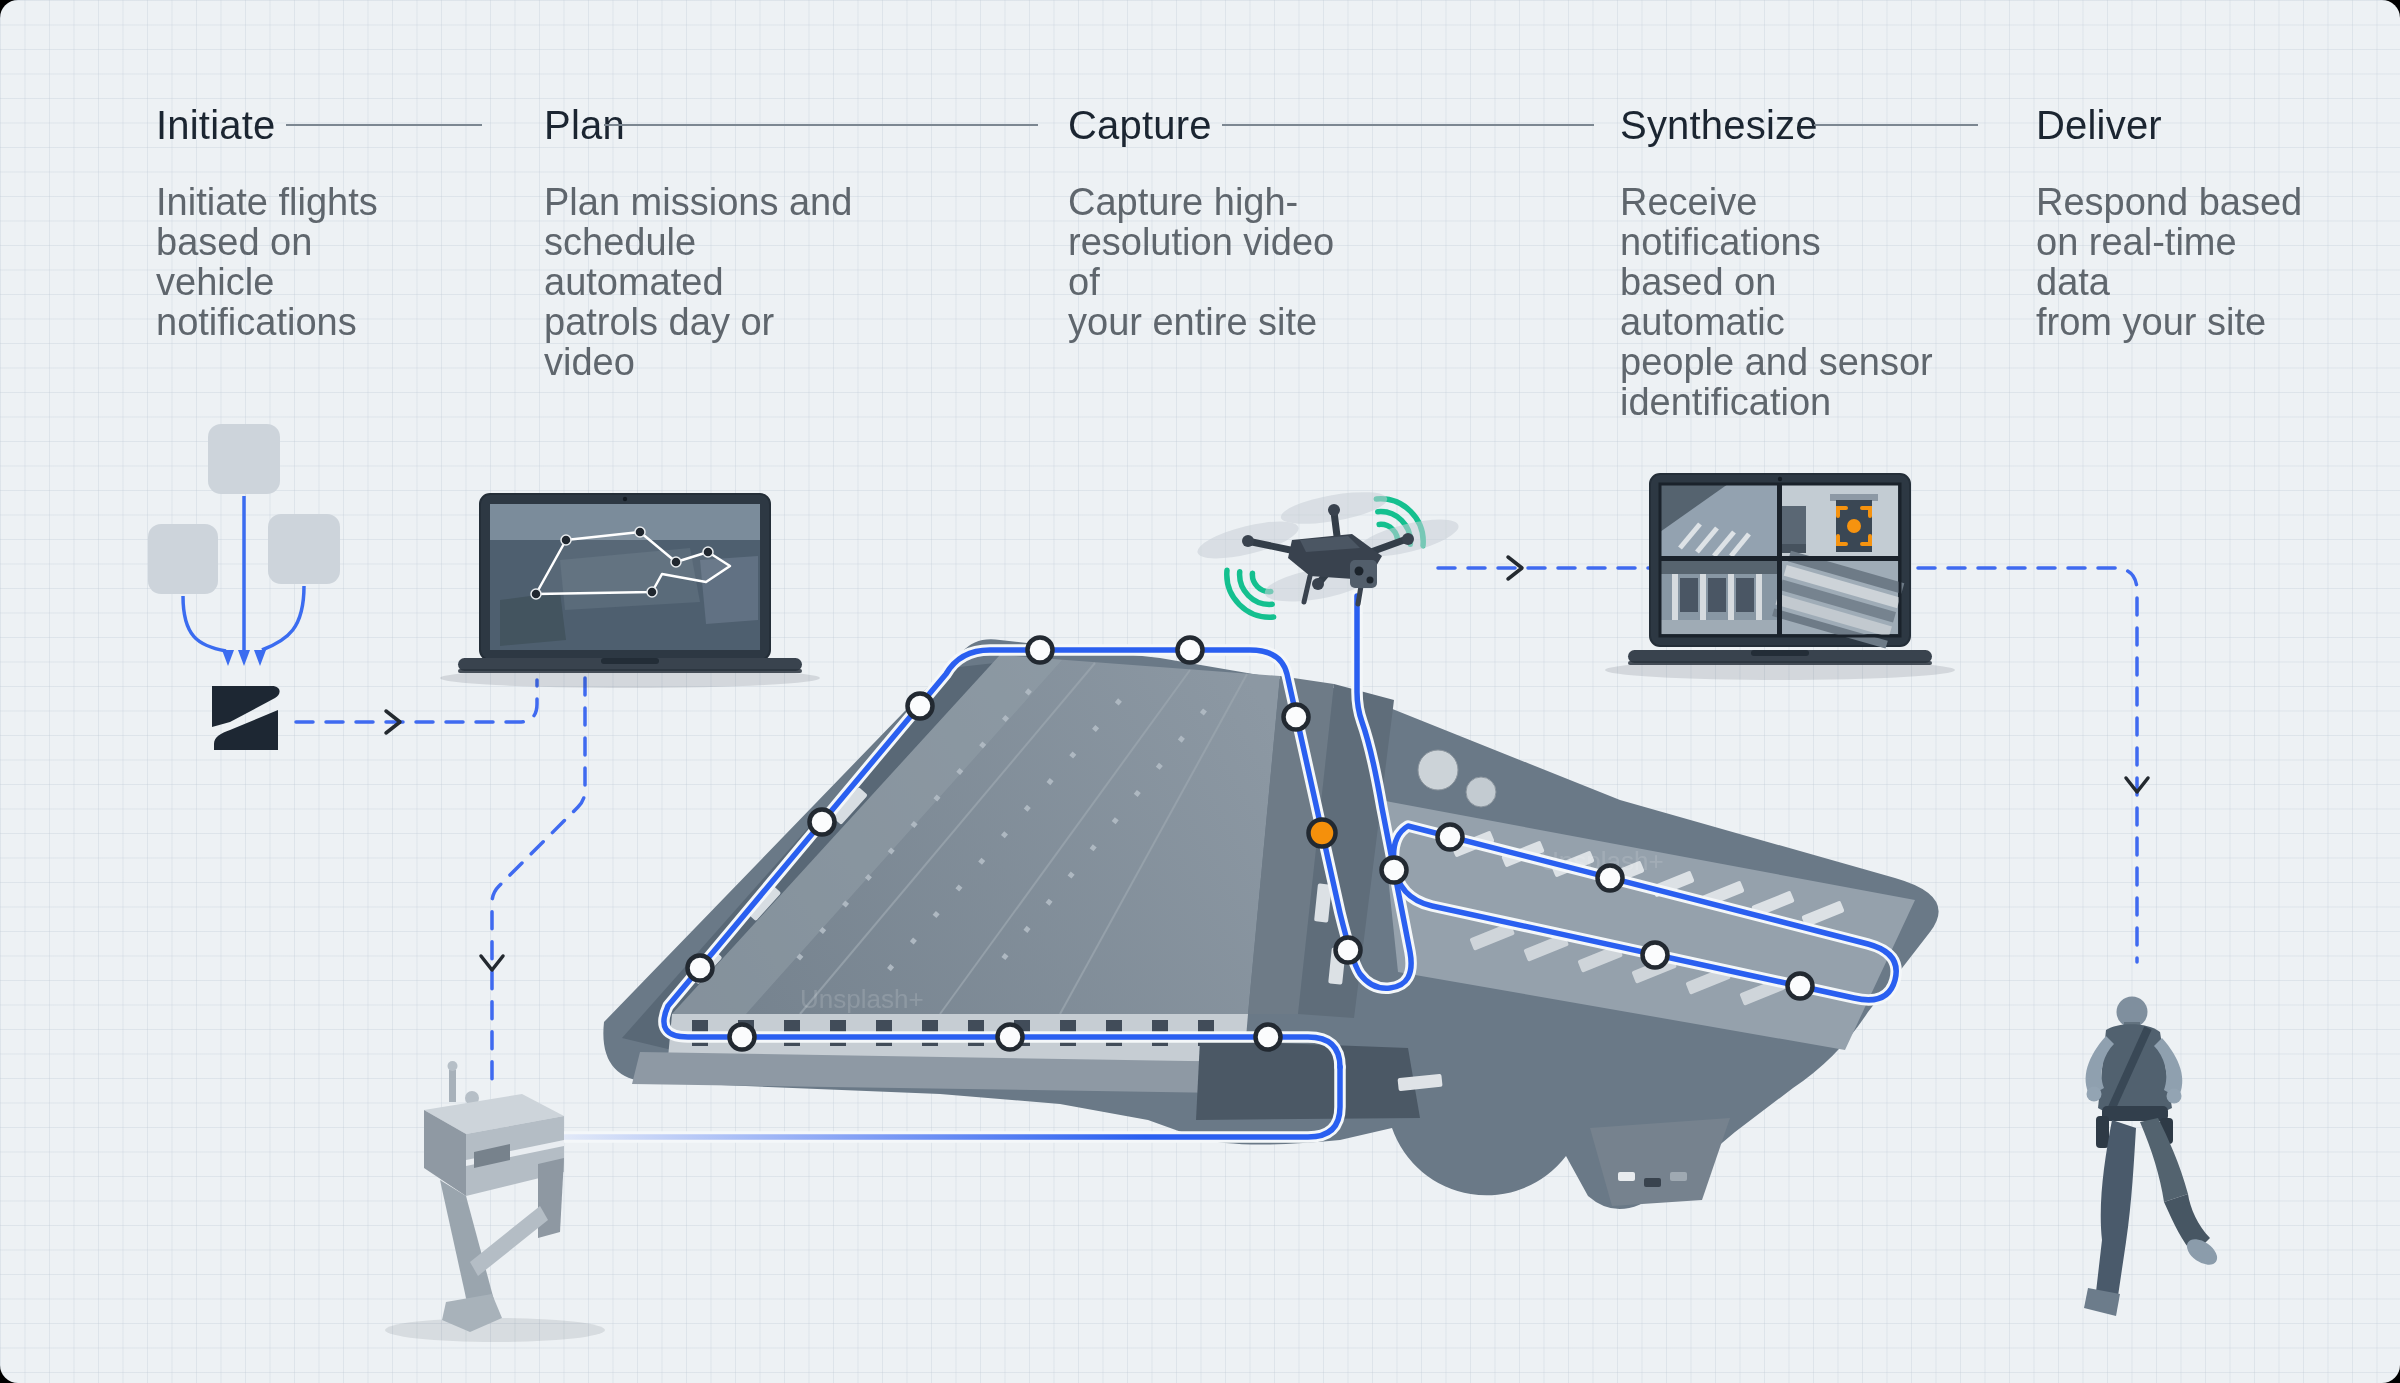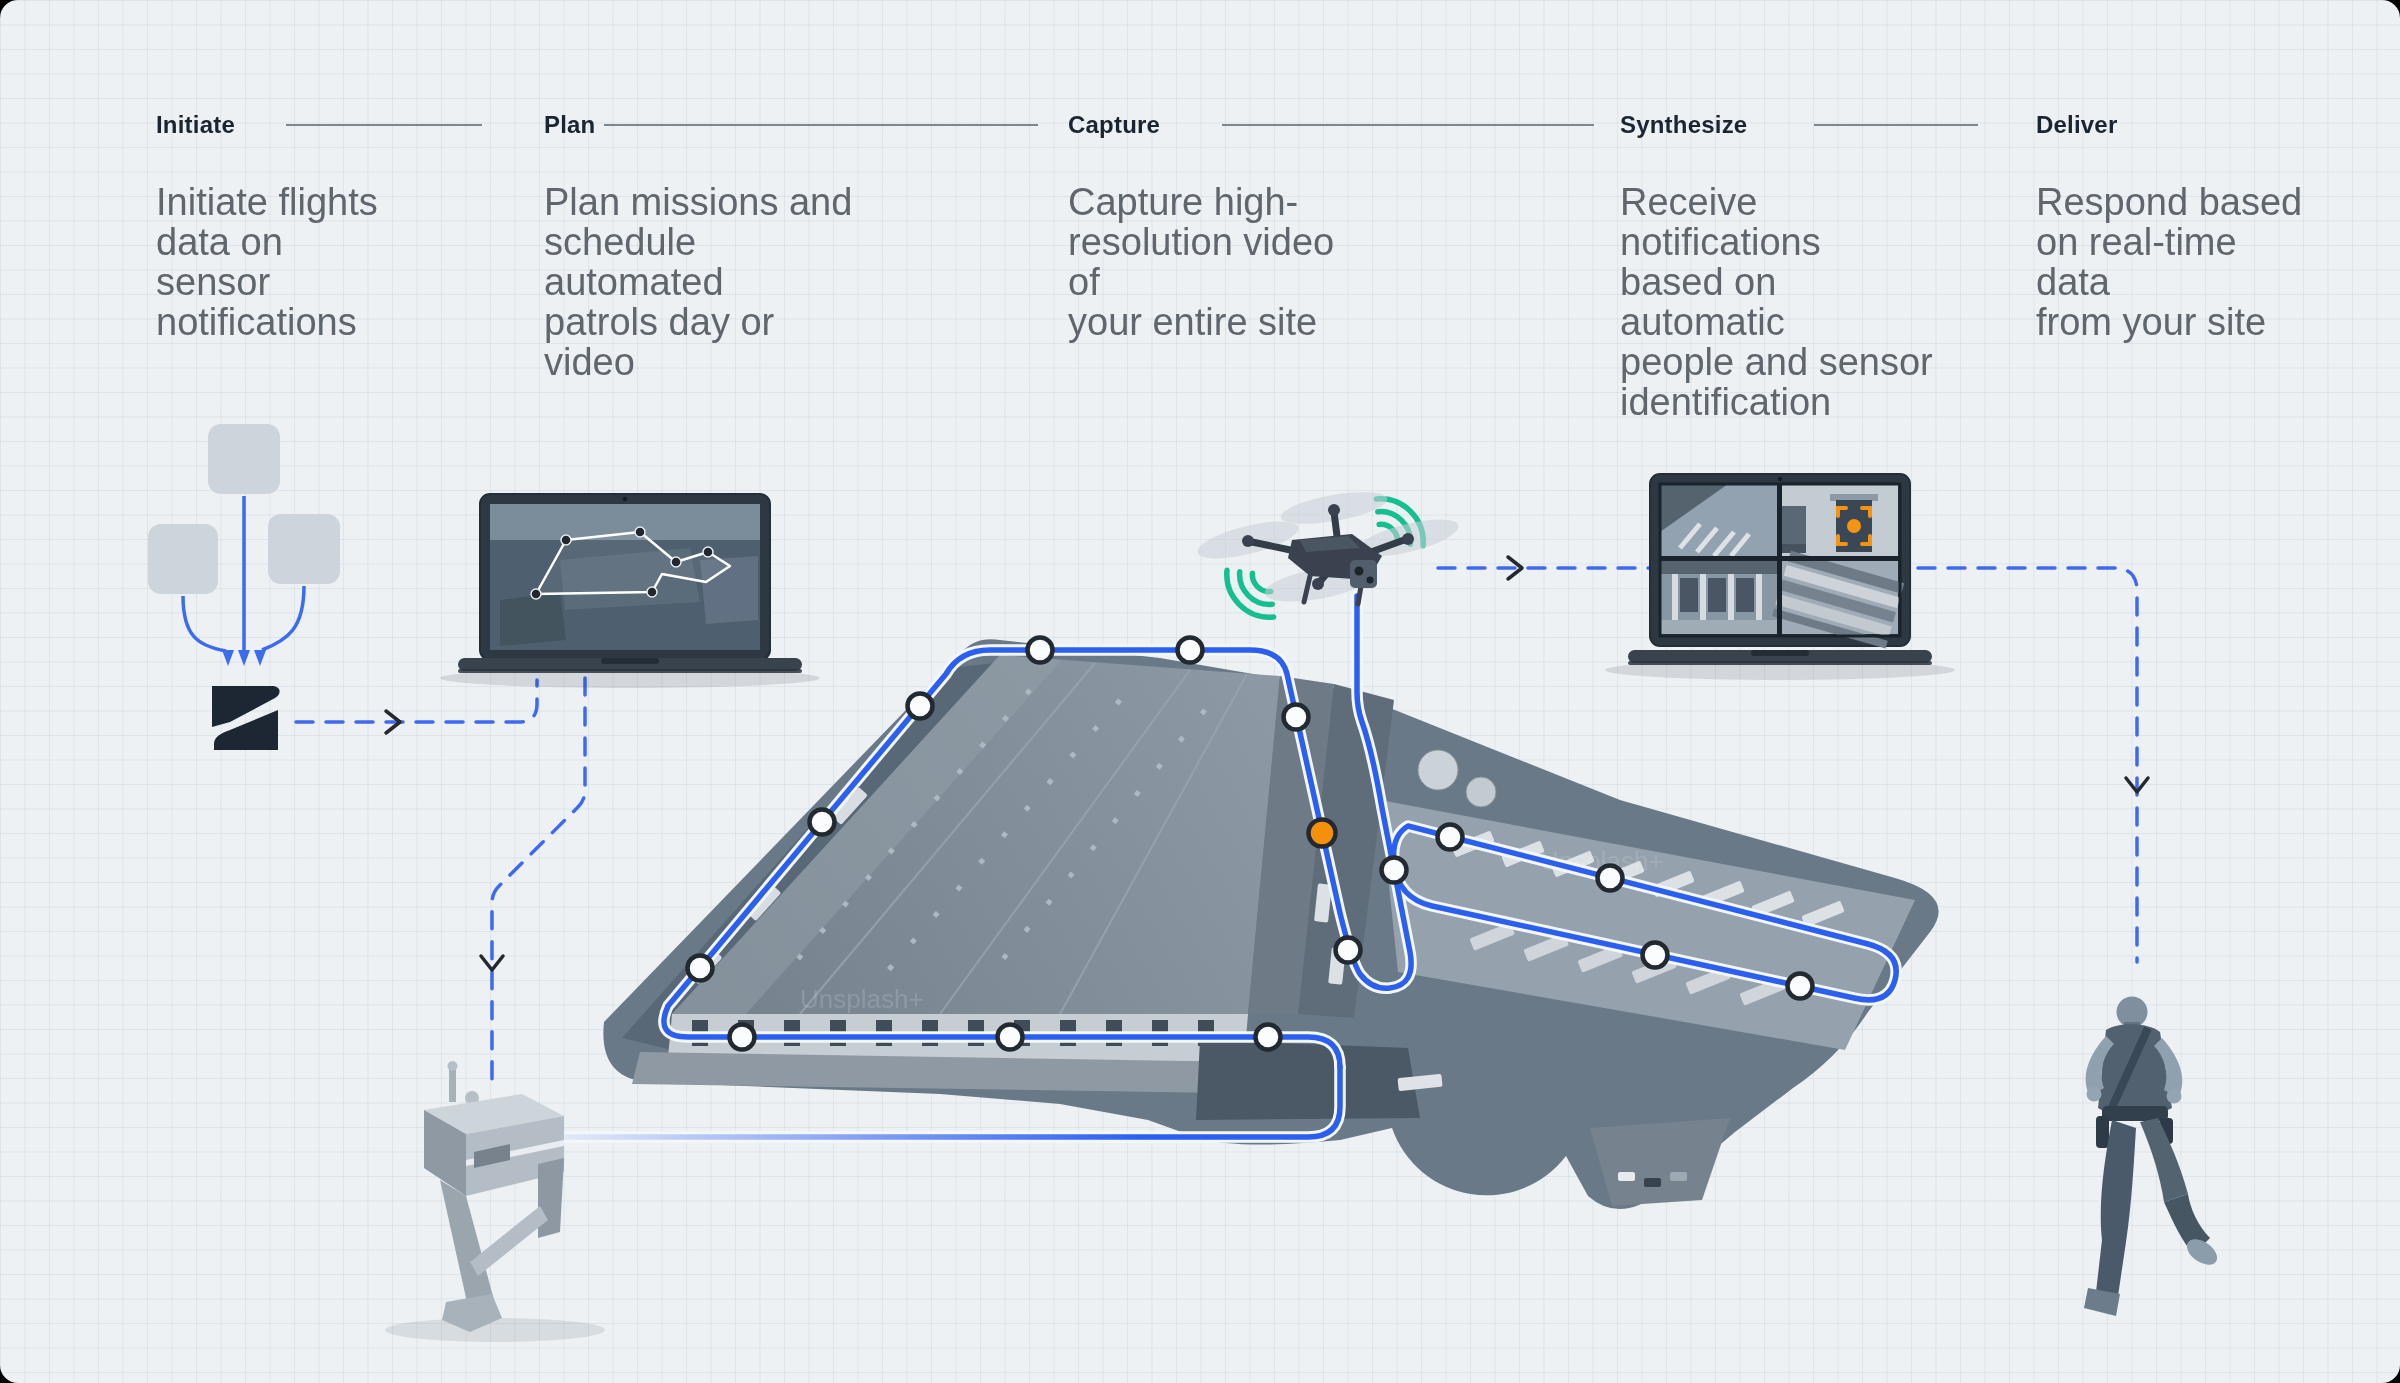--- a/index.html
+++ b/index.html
@@ -8,21 +8,21 @@
     border-radius:18px;
     background-color:#edf1f4;
     background-image:
       linear-gradient(to right, rgba(196,207,218,0.38) 1px, transparent 1px),
       linear-gradient(to bottom, rgba(196,207,218,0.38) 1px, transparent 1px);
     background-size:24.5px 24.5px;
     font-family:"Liberation Sans", sans-serif;
   }
   .art{position:absolute;left:0;top:0;width:2400px;height:1383px;}
   .col{position:absolute;top:108px;}
-  .col h2{margin:0;font-size:24px;line-height:34px;font-weight:700;color:#1b2531;letter-spacing:.2px;}
+  .col h2{margin:0;font-size:40px;line-height:34px;font-weight:400;color:#1b2531;letter-spacing:.2px;}
   .col p{margin:40px 0 0;font-size:38px;line-height:40px;color:#5f666d;font-weight:400;}
   .col p span{display:block;}
   .rule{position:absolute;top:124px;height:2px;background:#7c8791;}
   #col-initiate{left:156px;width:250px;}
   #col-plan{left:508px;width:320px;margin-left:36px;}
   #col-capture{left:1068px;width:280px;}
   #col-synthesize{left:1620px;width:320px;}
   #col-deliver{left:2036px;width:280px;}
   #rule-1{left:286px;width:196px;}
   #rule-2{left:604px;width:434px;}
@@ -358,21 +358,21 @@
       <path d="M 2140,1122 C 2152,1150 2160,1176 2164,1202 L 2188,1194 C 2180,1164 2168,1138 2158,1118 Z" fill="#53636f"></path>
       <path d="M 2164,1202 C 2174,1224 2182,1242 2194,1254 L 2210,1238 C 2198,1226 2190,1208 2188,1194 Z" fill="#475663"></path>
       <ellipse cx="2202" cy="1252" rx="17" ry="10" transform="rotate(35 2202 1252)" fill="#8b9cab"></ellipse>
     </g>
   </svg>
 
   <div class="col" id="col-initiate">
     <h2>Initiate</h2>
     <p>
       <span>Initiate flights</span>
-      <span>data on sensor</span>
+      <span>based on vehicle</span>
       <span>notifications</span>
     </p>
   </div>
   <div class="col" id="col-plan">
     <h2>Plan</h2>
     <p>
       <span>Plan missions and</span>
       <span>schedule automated</span>
       <span>patrols day or video</span>
     </p>

